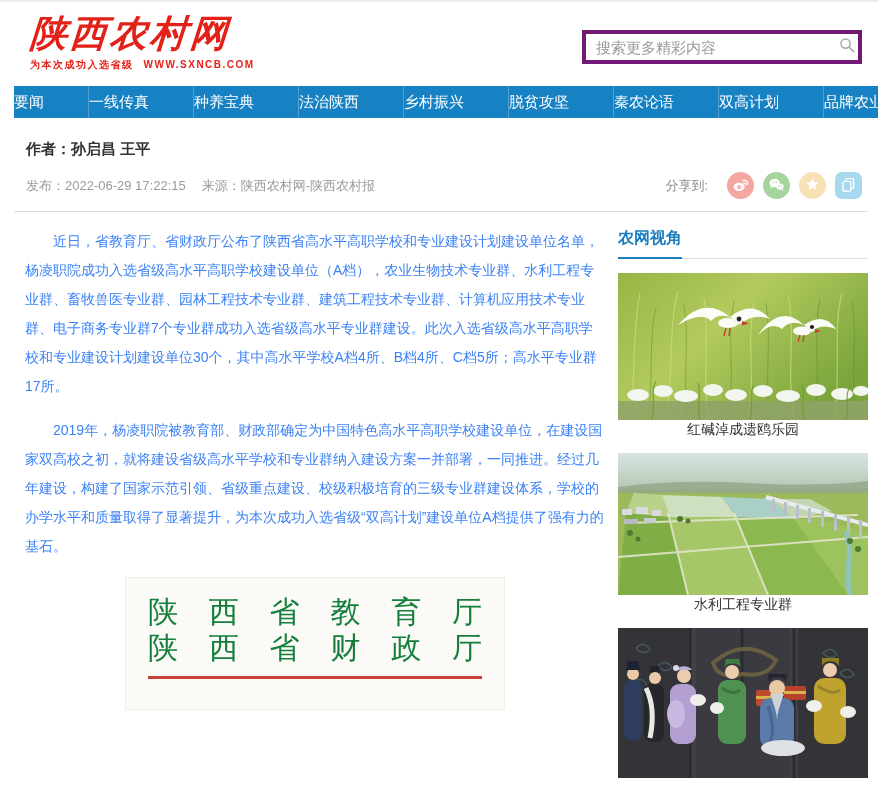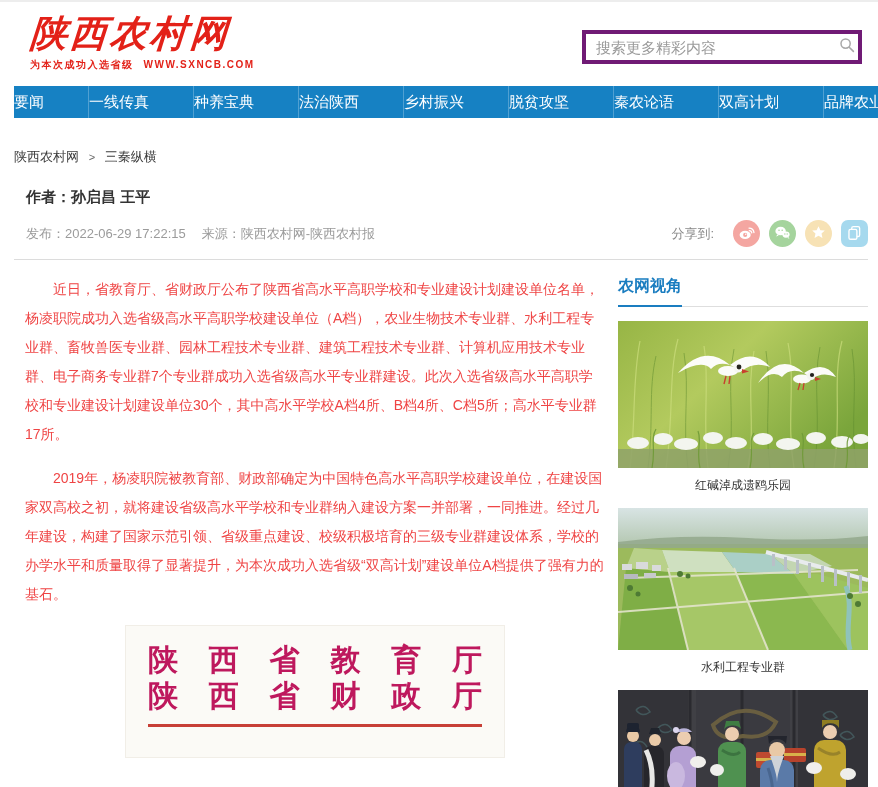--- a/index.html
+++ b/index.html
@@ -39,57 +39,57 @@
   .breadcrumb .crumb{cursor:pointer;}
   .breadcrumb .sep{margin:0 6px;color:#666;font-size:11px;}
   .article-title{
     margin:15px 0 0;font-size:26px;font-weight:700;color:#0c0c0c;
     letter-spacing:.5px;line-height:34px;
   }
   .author-row{margin:22px 0 0 12px;font-size:15px;color:#333;font-weight:600;}
   .meta-row{margin:13px 0 0 12px;display:flex;justify-content:space-between;align-items:center;}
   .meta-left{font-size:13px;color:#9b9b9b;}
   .meta-left .src-label{margin-left:16px;}
-  .share{display:flex;align-items:center;margin-right:0;}
+  .share{display:flex;align-items:center;margin-right:6px;}
   .share-label{font-size:13px;color:#8a8a8a;margin-right:10px;}
   .share-ic{
     width:27px;height:27px;border-radius:50%;margin-left:9px;cursor:pointer;
     display:flex;align-items:center;justify-content:center;border:none;padding:0;
   }
   .ic-weibo{background:#f4a6a1;}
   .ic-wechat{background:#a5d49d;}
   .ic-qzone{background:#f7e2b5;}
   .ic-link{background:#a6d9ee;border-radius:7px;}
   .meta-divider{border:none;border-top:1px solid #dcdcdc;margin:12px 0 0;}
   
   .columns{display:flex;}
   .article-col{width:580px;padding-left:11px;}
   .article-col p{
-    font-size:14px;line-height:29px;color:#ef4444;text-indent:2em;margin:15px 0 0;
+    font-size:14px;line-height:29px;color:#3b82f6;text-indent:2em;margin:15px 0 0;
   }
   
   .paper{
     width:334px;margin:16px auto 0;background:#fbfaf6;border:1px solid #f1eee7;
     padding:16px 22px 30px;font-family:"Liberation Serif","DejaVu Serif",serif;
   }
   .paper-red-row{
-    font-weight:700;font-size:30px;line-height:36px;color:#be185d;
+    font-weight:400;font-size:30px;line-height:36px;color:#15803d;
     text-align:justify;text-align-last:justify;
   }
   .paper-rule{height:3px;background:#c73f37;margin-top:10px;}
   
   .sidebar{width:250px;margin-left:auto;}
   .sb-head{margin-top:16px;border-bottom:1px solid #dedede;}
   .sb-head span{
     display:inline-block;font-size:16px;font-weight:700;color:#1a7dc0;
     padding-bottom:8px;border-bottom:2px solid #1a7dc0;margin-bottom:-1px;cursor:default;
   }
   .sb-item{margin-top:14px;}
   .sb-img{display:block;width:250px;cursor:pointer;font-size:0;}
-  .sb-caption{text-align:center;font-size:12px;color:#333;margin:9px 0 10px;cursor:pointer;}
+  .sb-caption{text-align:center;font-size:14px;color:#333;margin:1px 0 10px;cursor:pointer;}
 </style>
 </head>
 <body>
 
 <div class="topline"></div>
 
 <header class="site-header">
   <div class="logo">
     <div class="logo-title">陕西农村网</div>
     <div class="logo-sub">
@@ -118,25 +118,20 @@
   <div class="nav-item">脱贫攻坚</div>
   <div class="nav-item">秦农论语</div>
   <div class="nav-item">双高计划</div>
   <div class="nav-item">品牌农业</div>
   <div class="nav-item">法治陕西</div>
   <div class="nav-item">三秦纵横</div>
 </nav>
 
 <div class="content">
 
-  <div class="breadcrumb">
-    <span class="crumb">陕西农村网</span>
-    <span class="sep">&gt;</span>
-    <span class="crumb">三秦纵横</span>
-  </div>
 
 
   <div class="author-row">
     <span>作者：</span><span>孙启昌 王平</span>
   </div>
 
   <div class="meta-row">
     <div class="meta-left">
       <span>发布：</span><span>2022-06-29 17:22:15</span><span class="src-label">来源：</span><span>陕西农村网-陕西农村报</span>
     </div>

